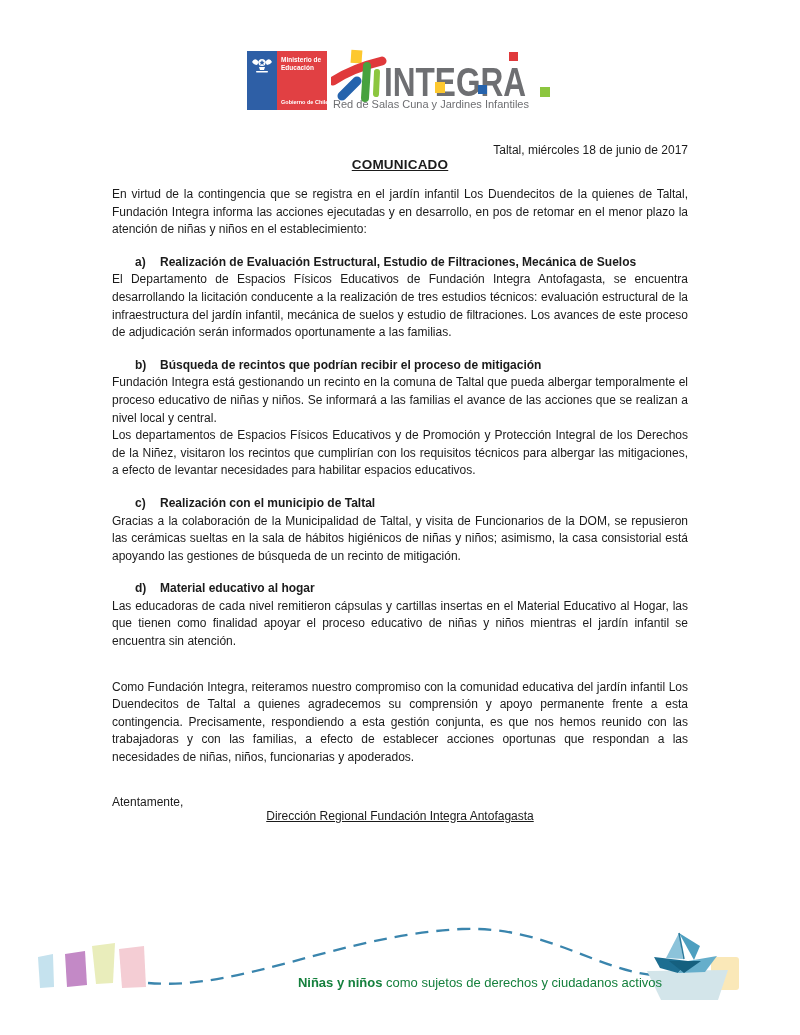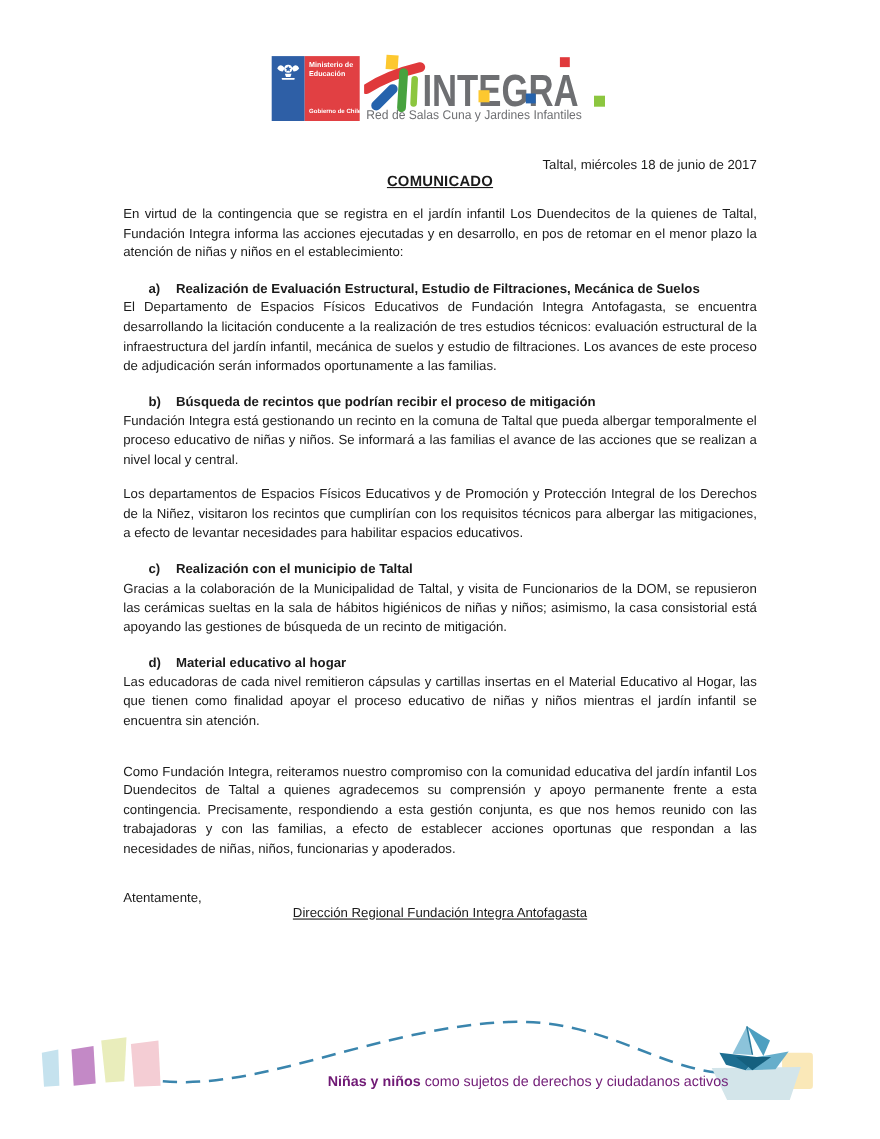--- a/index.html
+++ b/index.html
@@ -67,21 +67,21 @@
   }
   .intro { margin-top: 14px; }
   .section { margin-top: 15px; }
   .sec-head {
     font-size: 12px;
     line-height: 17.6px;
     font-weight: bold;
     padding-left: 23px;
   }
   .sec-head .letter { display: inline-block; width: 25px; }
-  .para-follow { margin-top: 14px; }
+  .para-follow { }
   .closing { margin-top: 28px; }
   .valediction {
     margin-top: 28px;
     font-size: 12px;
   }
   .signature {
     text-align: center;
     font-size: 12px;
     font-weight: normal;
   }
@@ -92,21 +92,21 @@
     position: absolute;
     left: 0; bottom: 0;
     width: 800px; height: 120px;
   }
   .slogan {
     position: absolute;
     left: 160px; right: 0;
     top: 975px;
     text-align: center;
     font-size: 13px;
-    color: #701a75;
+    color: #15803d;
   }
   .slogan .bold { font-weight: bold; }
 </style>
 </head>
 <body>
 
 <div class="page">
   <div class="content">
 
     <div class="logos">

